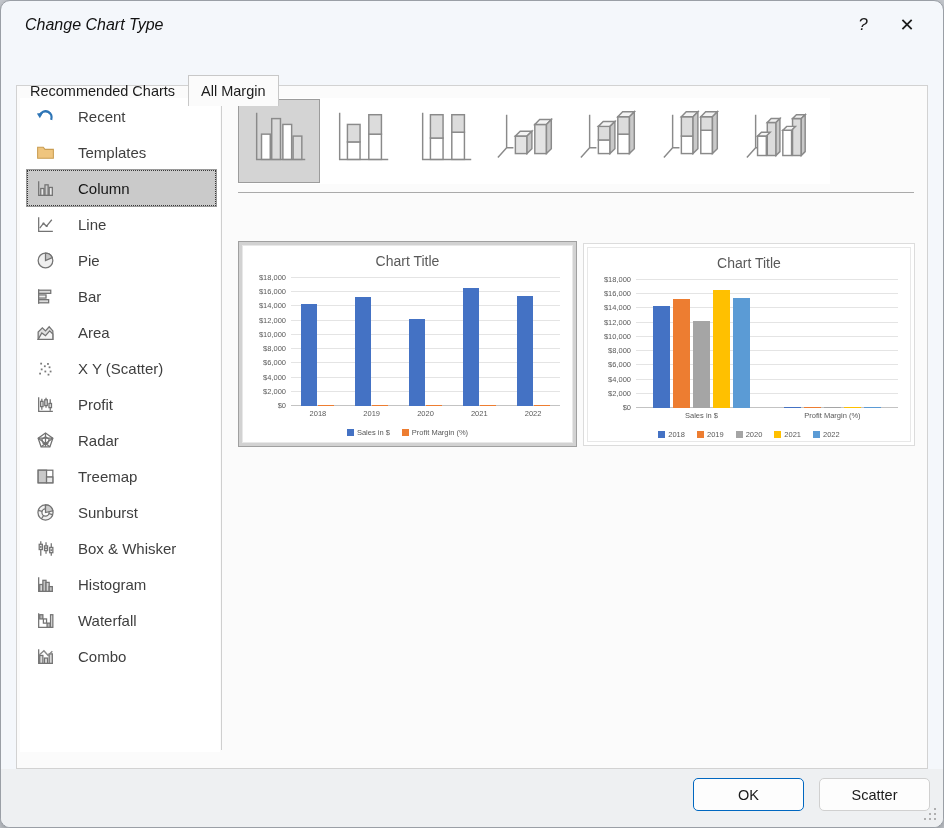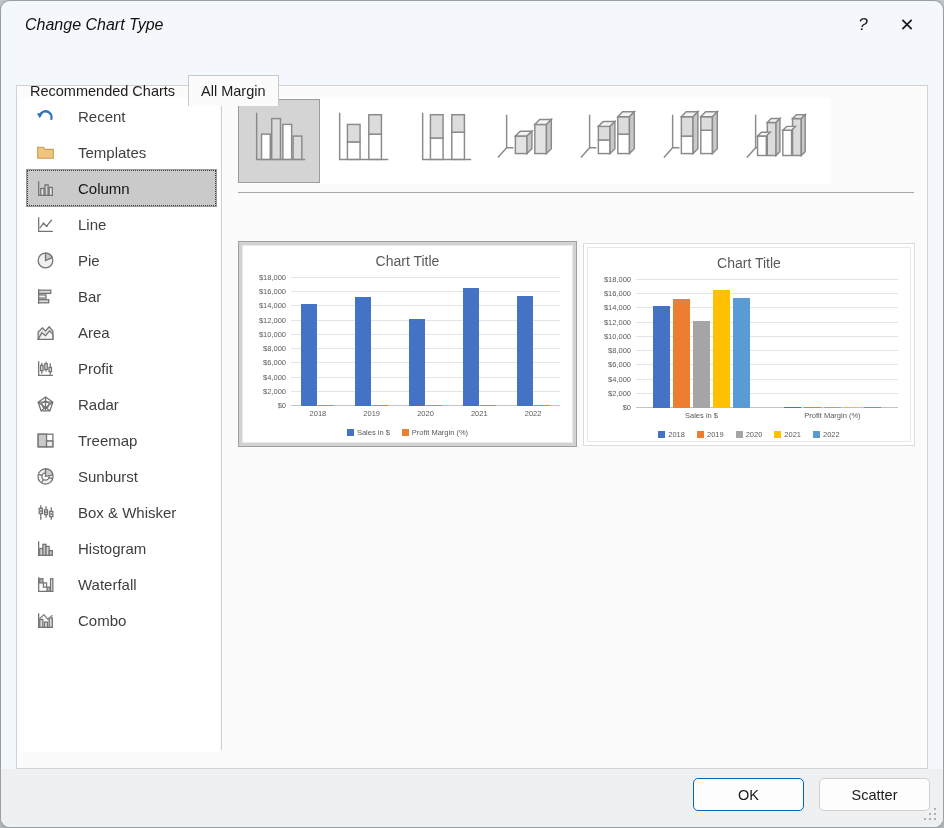--- a/index.html
+++ b/index.html
@@ -140,20 +140,38 @@
             <svg viewBox="0 0 20 20">
               <path d="M3 16.5 V9.5 L7 5.5 L10 8.5 L13.5 4.5 L17 8.5 V16.5 Z" fill="#dedede" stroke="#737373" stroke-width="1.2"></path>
               <path d="M3 16.5 L6.5 10.5 L10 13 L14 8.5 L17 11.5 V16.5 Z" fill="#f4f4f4" stroke="#737373" stroke-width="1.2"></path>
             </svg>
           </span>
           <span>Area</span>
         </div>
         <div class="side-item">
           <span class="icn">
             <svg viewBox="0 0 20 20">
+              <g fill="#7a7a7a">
+                <rect x="5" y="4.5" width="1.7" height="1.7"></rect>
+                <rect x="8.5" y="7" width="1.7" height="1.7"></rect>
+                <rect x="5.5" y="10" width="1.7" height="1.7"></rect>
+                <rect x="11.5" y="4.8" width="1.7" height="1.7"></rect>
+                <rect x="13" y="8" width="1.7" height="1.7"></rect>
+                <rect x="9" y="12" width="1.7" height="1.7"></rect>
+                <rect x="14" y="12" width="1.7" height="1.7"></rect>
+                <rect x="12" y="15" width="1.7" height="1.7"></rect>
+                <rect x="4" y="14" width="1.7" height="1.7"></rect>
+              </g>
+            </svg>
+          </span>
+          <span>X Y (Scatter)</span>
+        </div>
+        <div class="side-item">
+          <span class="icn">
+            <svg viewBox="0 0 20 20">
               <path d="M3.5 3 V16.5 H17" stroke="#737373" stroke-width="1.2" fill="none"></path>
               <line x1="6.5" y1="4.5" x2="6.5" y2="15" stroke="#737373" stroke-width="1.2" fill="none"></line>
               <rect x="5.3" y="7" width="2.4" height="5" fill="#e5e5e5" stroke="#737373" stroke-width="1.2"></rect>
               <line x1="10.5" y1="3.5" x2="10.5" y2="13" stroke="#737373" stroke-width="1.2" fill="none"></line>
               <rect x="9.3" y="5.5" width="2.4" height="5.5" fill="#e5e5e5" stroke="#737373" stroke-width="1.2"></rect>
               <line x1="14.5" y1="5" x2="14.5" y2="16" stroke="#737373" stroke-width="1.2" fill="none"></line>
               <rect x="13.3" y="9" width="2.4" height="4" fill="#e5e5e5" stroke="#737373" stroke-width="1.2"></rect>
             </svg>
           </span>
           <span>Profit</span>

